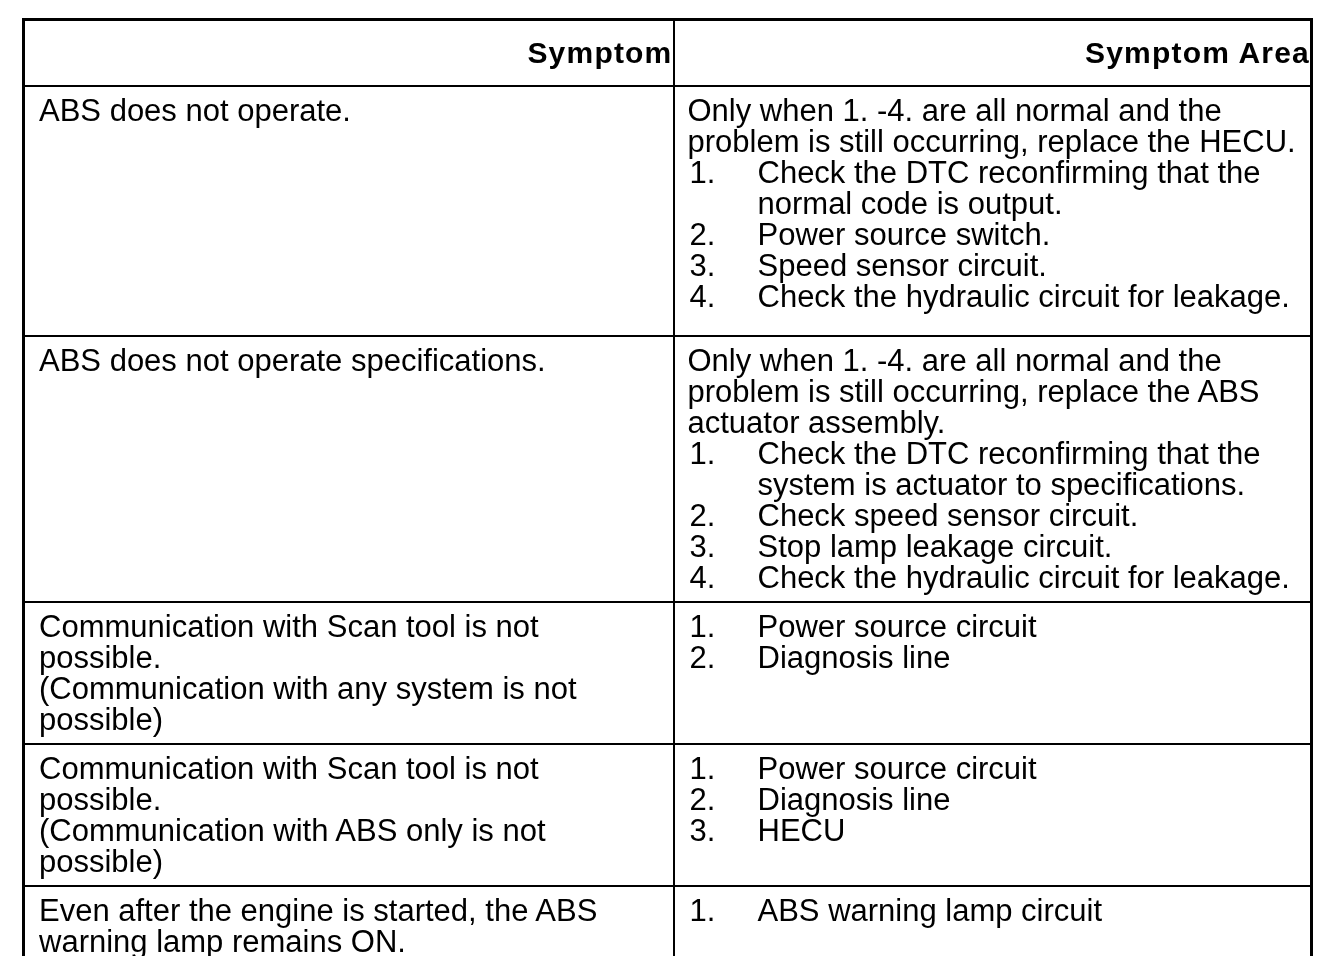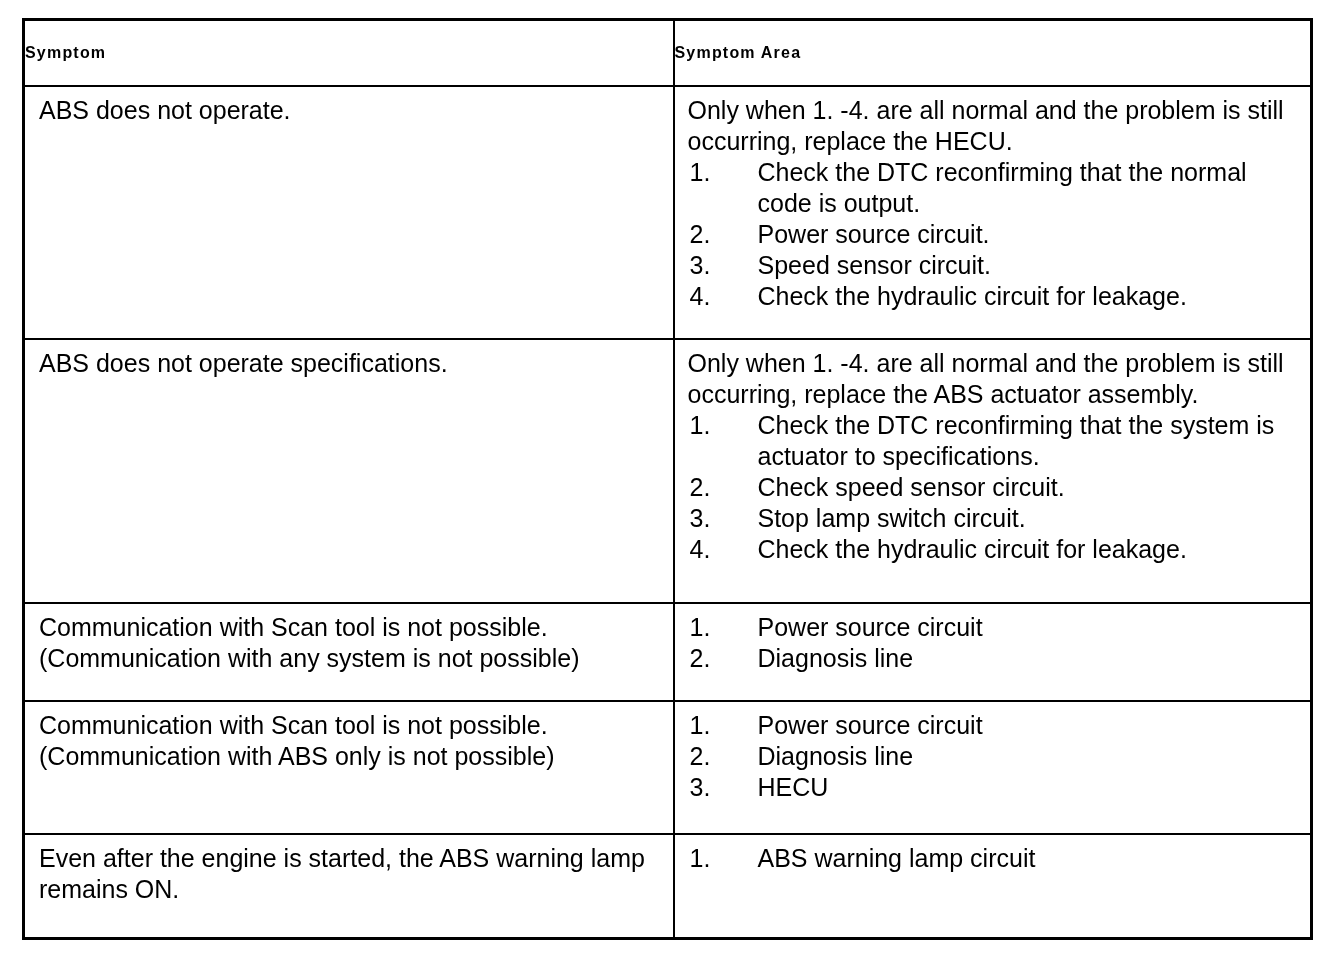--- a/index.html
+++ b/index.html
@@ -49,32 +49,32 @@
   
   table.symptom-table {
     border: 3px solid #000;
   }
 
   col.col-symptom { width: 650px; }
   col.col-suspect { width: 638px; }
 
   thead th {
     height: 64px;
-    font-size: 16px;
+    font-size: 30px;
     font-weight: bold;
-    text-align: left;
+    text-align: right;
     vertical-align: middle;
     letter-spacing: 1.2px;
     padding: 0;
   }
 
   tbody td {
     vertical-align: top;
     padding: 8px 10px 8px 13px;
-    font-size: 25px;
+    font-size: 31px;
     line-height: 31px;
   }
 
   td.symptom-cell { padding-left: 14px; }
   td.suspect-cell { }
 
   .plain-line {
     margin: 0;
     white-space: pre-wrap;
   }
@@ -137,21 +137,21 @@
             </td>
             <td class="suspect-cell">
               <p class="lead-text">Only when 1. -4. are all normal and the problem is still occurring, replace the HECU.</p>
               <ol class="numbered">
                 <li>
                   <span class="num">1.</span>
                   <span class="itxt">Check the DTC reconfirming that the normal code is output.</span>
                 </li>
                 <li>
                   <span class="num">2.</span>
-                  <span class="itxt">Power source circuit.</span>
+                  <span class="itxt">Power source switch.</span>
                 </li>
                 <li>
                   <span class="num">3.</span>
                   <span class="itxt">Speed sensor circuit.</span>
                 </li>
                 <li>
                   <span class="num">4.</span>
                   <span class="itxt">Check the hydraulic circuit for leakage.</span>
                 </li>
               </ol>
@@ -167,21 +167,21 @@
                 <li>
                   <span class="num">1.</span>
                   <span class="itxt">Check the DTC reconfirming that the system is actuator to specifications.</span>
                 </li>
                 <li>
                   <span class="num">2.</span>
                   <span class="itxt">Check speed sensor circuit.</span>
                 </li>
                 <li>
                   <span class="num">3.</span>
-                  <span class="itxt">Stop lamp switch circuit.</span>
+                  <span class="itxt">Stop lamp leakage circuit.</span>
                 </li>
                 <li>
                   <span class="num">4.</span>
                   <span class="itxt">Check the hydraulic circuit for leakage.</span>
                 </li>
               </ol>
             </td>
           </tr>
           <tr class="row-2">
             <td class="symptom-cell">

